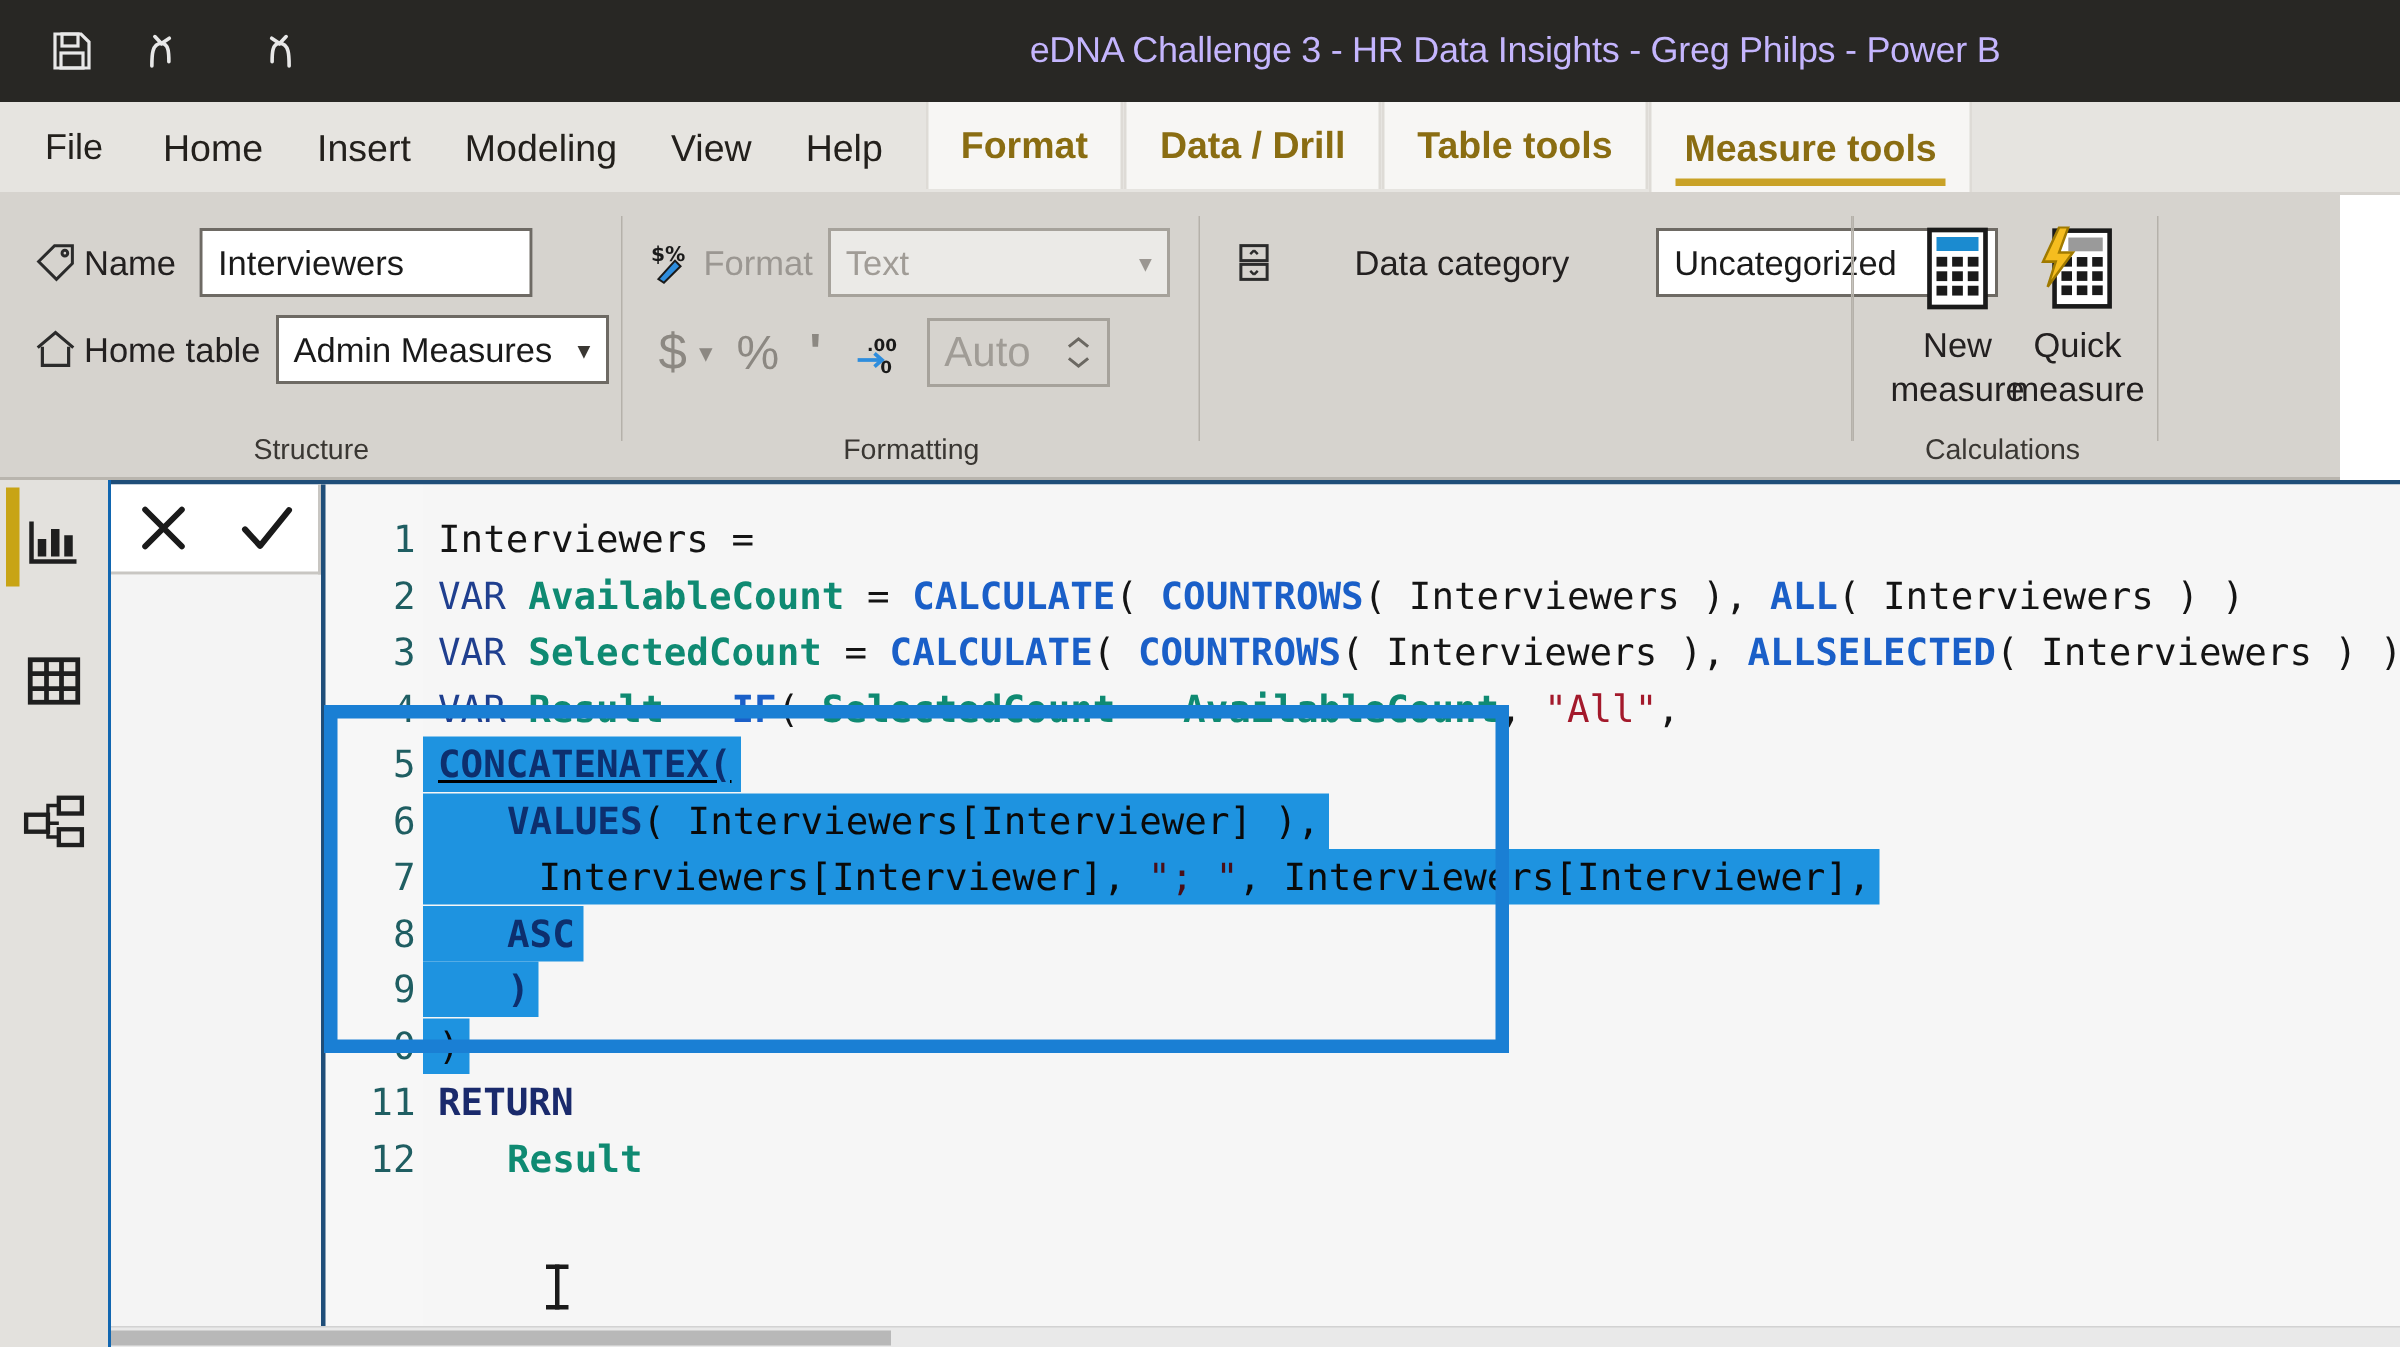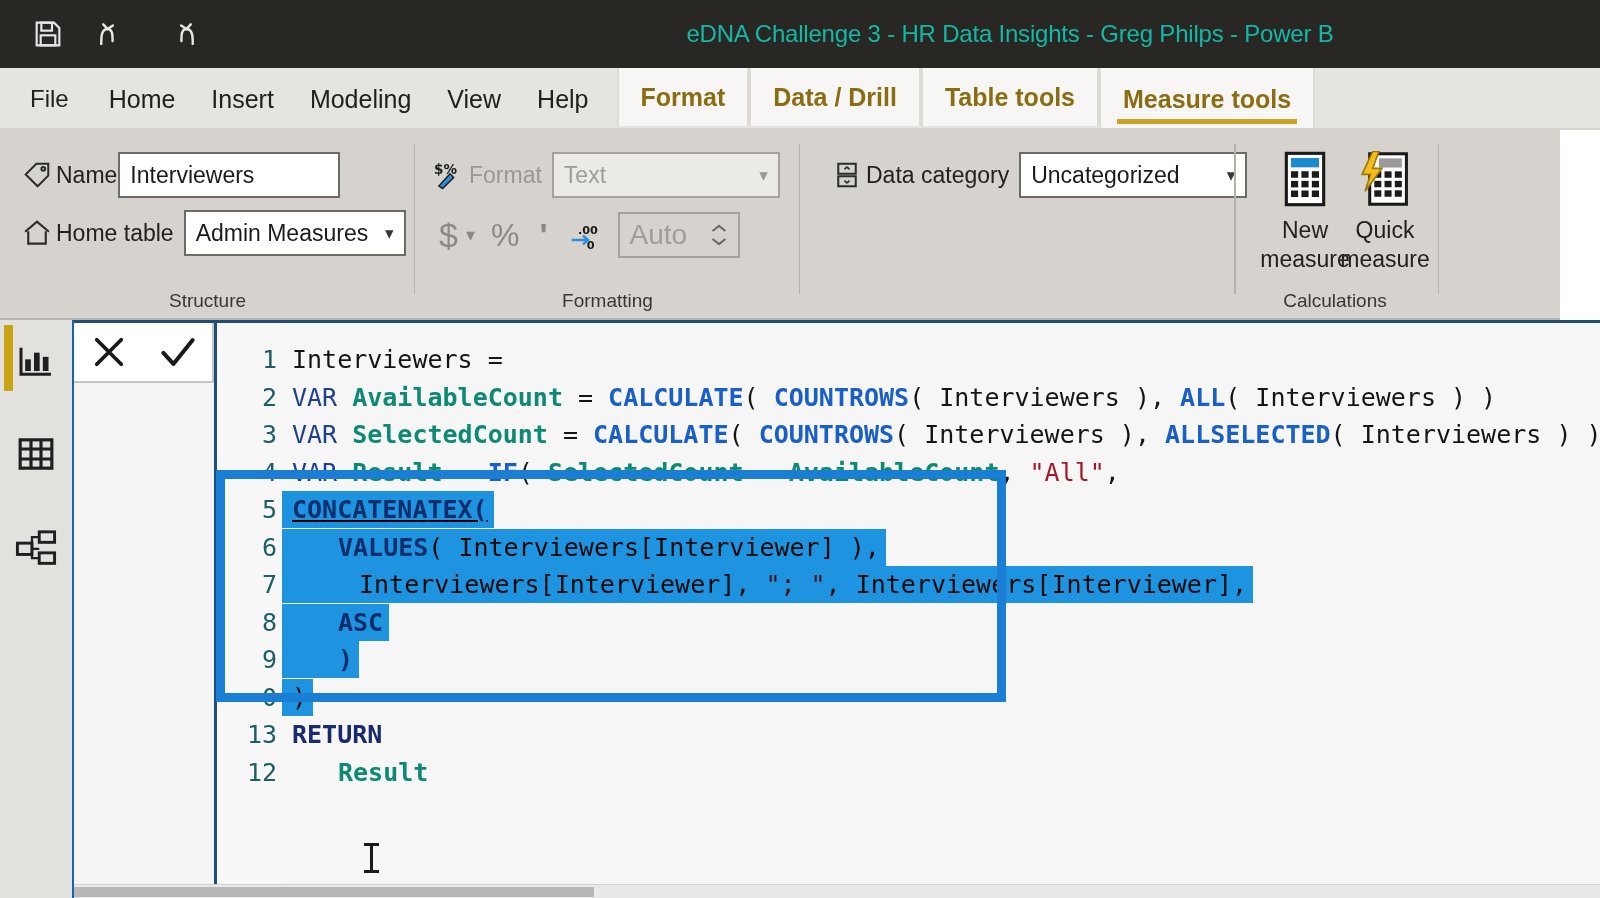--- a/index.html
+++ b/index.html
@@ -22,21 +22,21 @@
   .qat { display: flex; align-items: center; gap: 26px; padding-left: 28px; }
   .qat-btn {
     width: 40px; height: 40px;
     display: flex; align-items: center; justify-content: center;
     cursor: pointer;
   }
   .qat-btn svg { display: block; }
   .title-text {
     position: absolute; left: 0; top: 0; width: 1600px; height: 68px;
     display: flex; align-items: center; justify-content: center;
-    color: #14b8a6; font-size: 24px; letter-spacing: -0.2px;
+    color: #c4b5fd; font-size: 24px; letter-spacing: -0.2px;
     white-space: nowrap; pointer-events: none;
     padding-left: 420px;
   }
 
   
   .tabstrip {
     position: absolute; left: 0; top: 68px; width: 1600px; height: 62px;
     background: #e6e4e0;
     display: flex; align-items: flex-end;
   }
@@ -248,21 +248,21 @@
 
     <div class="rgroup" style="left:0; width:415px;">
       <div class="field-row" style="position:absolute;left:18px;top:22px;">
         <div class="icon-slot">
           <svg width="30" height="30" viewBox="0 0 24 24" fill="none" stroke="#2b2b2b" stroke-width="1.6">
             <path d="M3 11.5 L11.5 3 L21 3 L21 12.5 L12.5 21 Z"></path>
             <circle cx="17" cy="7" r="1.5"></circle>
           </svg>
         </div>
         <div class="field-label">Name</div>
-        <div class="tbox" style="width:222px; margin-left:1px;">
+        <div class="tbox" style="width:222px; margin-left:16px;">
           <span>Interviewers</span>
         </div>
       </div>
       <div class="field-row" style="position:absolute;left:18px;top:80px;">
         <div class="icon-slot">
           <svg width="30" height="30" viewBox="0 0 24 24" fill="none" stroke="#2b2b2b" stroke-width="1.7">
             <path d="M2.5 11 L12 3 L21.5 11"></path>
             <path d="M5 10.5 V20.5 H19 V10.5"></path>
           </svg>
         </div>
@@ -313,21 +313,21 @@
                 <path d="M2 2 L7 6 L12 2" stroke="#6b6862" stroke-width="1.6" fill="none"></path>
               </svg>
           </span>
         </div>
       </div>
       <div class="rgroup-label">Formatting</div>
       <div class="rgroup-sep" style="right:0;"></div>
     </div>
 
     <div class="rgroup" style="left:800px; width:435px;">
-      <div class="field-row" style="position:absolute;left:28px;top:22px;">
+      <div class="field-row" style="position:absolute;left:17px;top:22px;gap:48px;">
         <div class="icon-slot">
           <svg width="28" height="30" viewBox="0 0 22 24" fill="none" stroke="#2b2b2b" stroke-width="1.6">
             <rect x="4" y="3" width="14" height="8"></rect>
             <rect x="4" y="13" width="14" height="8"></rect>
             <path d="M11 5.5 L9 7.5 M11 5.5 L13 7.5" stroke-width="1.3"></path>
             <path d="M11 18.5 L9 16.5 M11 18.5 L13 16.5" stroke-width="1.3"></path>
           </svg>
         </div>
         <div class="field-label">Data category</div>
         <div class="tbox" style="width:228px; margin-left:10px;">
@@ -445,21 +445,21 @@
         <div class="ln" style="top: 18px; left: 4px;">1</div>
         <div class="ln" style="top: 55.5px; left: 4px;">2</div>
         <div class="ln" style="top: 93px; left: 4px;">3</div>
         <div class="ln" style="top: 130.5px; left: 4px;">4</div>
         <div class="ln" style="top: 168px; left: 4px;">5</div>
         <div class="ln" style="top: 205.5px; left: 4px;">6</div>
         <div class="ln" style="top: 243px; left: 4px;">7</div>
         <div class="ln" style="top: 280.5px; left: 4px;">8</div>
         <div class="ln" style="top: 318px; left: 4px;">9</div>
         <div class="ln" style="top: 355.5px; left: 4px;">0</div>
-        <div class="ln" style="top: 393px; left: 4px;">13</div>
+        <div class="ln" style="top: 393px; left: 4px;">11</div>
         <div class="ln" style="top: 430.5px; left: 4px;">12</div>
       </div>
 
     <div class="editor">
 
       <div class="ibeam" style="left:88px; top:520px;"></div>
     <div class="code-line" style="top: 18px; padding-left: 10px; padding-right: 6px;"><span class="tok-plain">Interviewers =</span></div>
         <div class="code-line" style="top: 55.5px; padding-left: 10px; padding-right: 6px;"><span class="tok-kw">VAR </span><span class="tok-var">AvailableCount</span><span class="tok-plain"> = </span><span class="tok-fn">CALCULATE</span><span class="tok-plain">( </span><span class="tok-fn">COUNTROWS</span><span class="tok-plain">( Interviewers ), </span><span class="tok-fn">ALL</span><span class="tok-plain">( Interviewers ) )</span></div>
         <div class="code-line" style="top: 93px; padding-left: 10px; padding-right: 6px;"><span class="tok-kw">VAR </span><span class="tok-var">SelectedCount</span><span class="tok-plain"> = </span><span class="tok-fn">CALCULATE</span><span class="tok-plain">( </span><span class="tok-fn">COUNTROWS</span><span class="tok-plain">( Interviewers ), </span><span class="tok-fn">ALLSELECTED</span><span class="tok-plain">( Interviewers ) )</span></div>
         <div class="code-line" style="top: 130.5px; padding-left: 10px; padding-right: 6px;"><span class="tok-kw">VAR </span><span class="tok-var">Result</span><span class="tok-plain"> = </span><span class="tok-fn">IF</span><span class="tok-plain">( </span><span class="tok-var">SelectedCount</span><span class="tok-plain"> = </span><span class="tok-var">AvailableCount</span><span class="tok-plain">, </span><span class="tok-str">"All"</span><span class="tok-plain">,</span></div>

